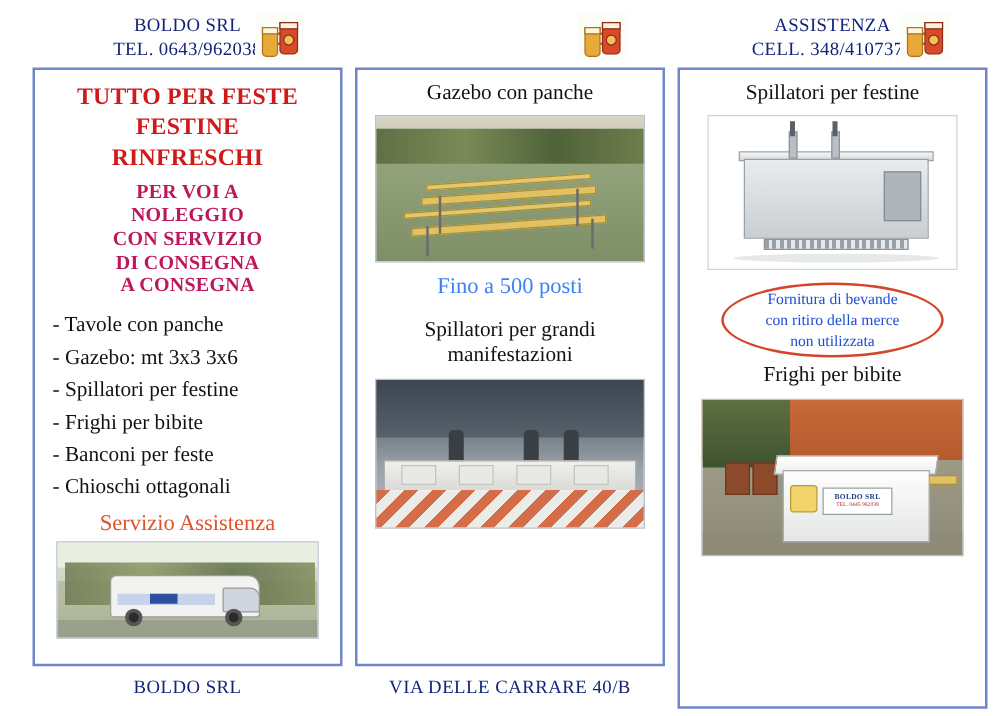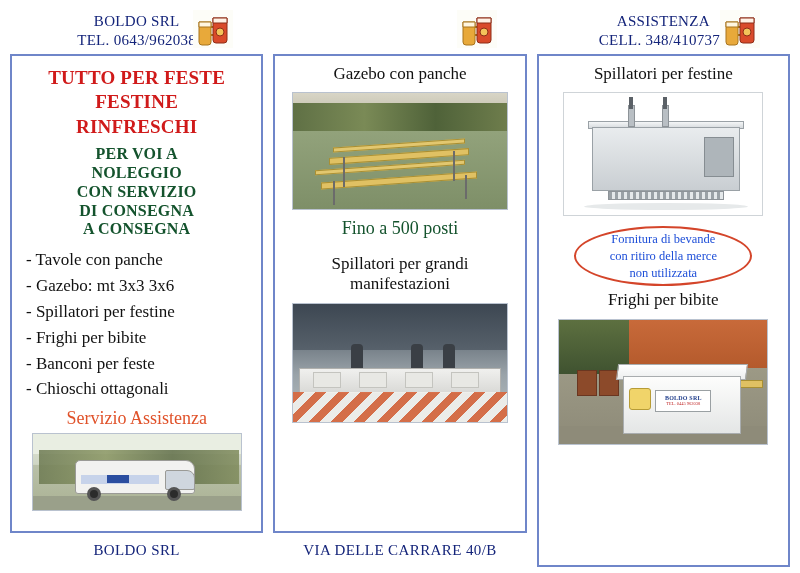--- a/index.html
+++ b/index.html
@@ -8,21 +8,21 @@
     width: 800px; height: 573px;
     background: #ffffff;
     font-family: "Liberation Serif", serif;
     overflow: hidden;
     position: relative;
   }
   .page {
     position: absolute; inset: 0;
     display: flex;
     flex-direction: row;
-    padding: 8px 10px 6px 10px;
+    padding: 8px 10px 6px 26px;
     gap: 10px;
     justify-content: space-between;
   }
   .column {
     flex: 1 1 0;
     display: flex;
     flex-direction: column;
     align-items: center;
     position: relative;
   }
@@ -76,21 +76,21 @@
   .c1-title {
     color: #d01a1a;
     font-weight: bold;
     font-size: 19px;
     line-height: 1.28;
     text-align: center;
     margin-top: 2px;
     letter-spacing: .2px;
   }
   .c1-sub {
-    color: #14532d;
+    color: #be185d;
     font-weight: bold;
     font-size: 16px;
     line-height: 1.18;
     text-align: center;
     margin-top: 6px;
     letter-spacing: .2px;
   }
   .c1-list {
     margin-top: 8px;
     align-self: stretch;
@@ -113,21 +113,21 @@
     position: relative;
     overflow: hidden;
     border: 1px solid #b9c2cf;
   }
   .ph-caption {
     font-size: 17px;
     color: #111;
     text-align: center;
     line-height: 1.2;
   }
-  .ph-caption.blue { color: #14532d; font-size: 18px; }
+  .ph-caption.blue { color: #3b82f6; font-size: 18px; }
 
   
   .van {
     width: 210px; height: 78px;
     background: linear-gradient(#dfe4d6 0%, #cfd6c4 40%, #b9c0a8 41%, #aab294 100%);
   }
   .van .tree {
     position:absolute; bottom: 26px; left: 6px; width: 200px; height: 34px;
     background: linear-gradient(90deg,#6d7a52,#8a9663,#5f6d47,#7f8b5c);
     opacity:.85;

